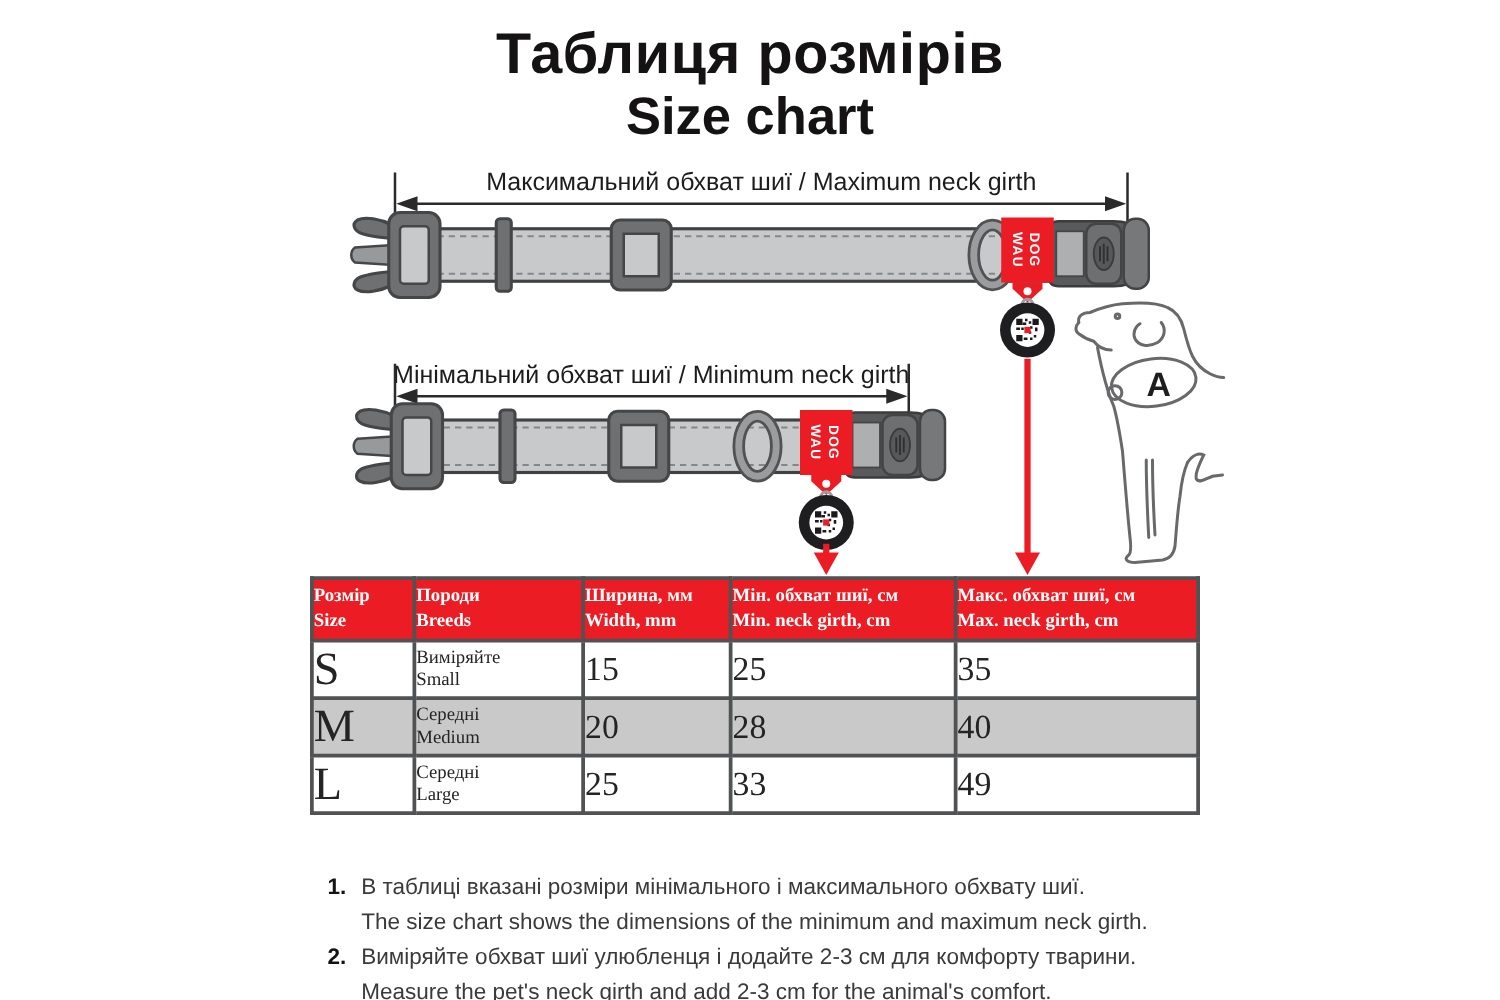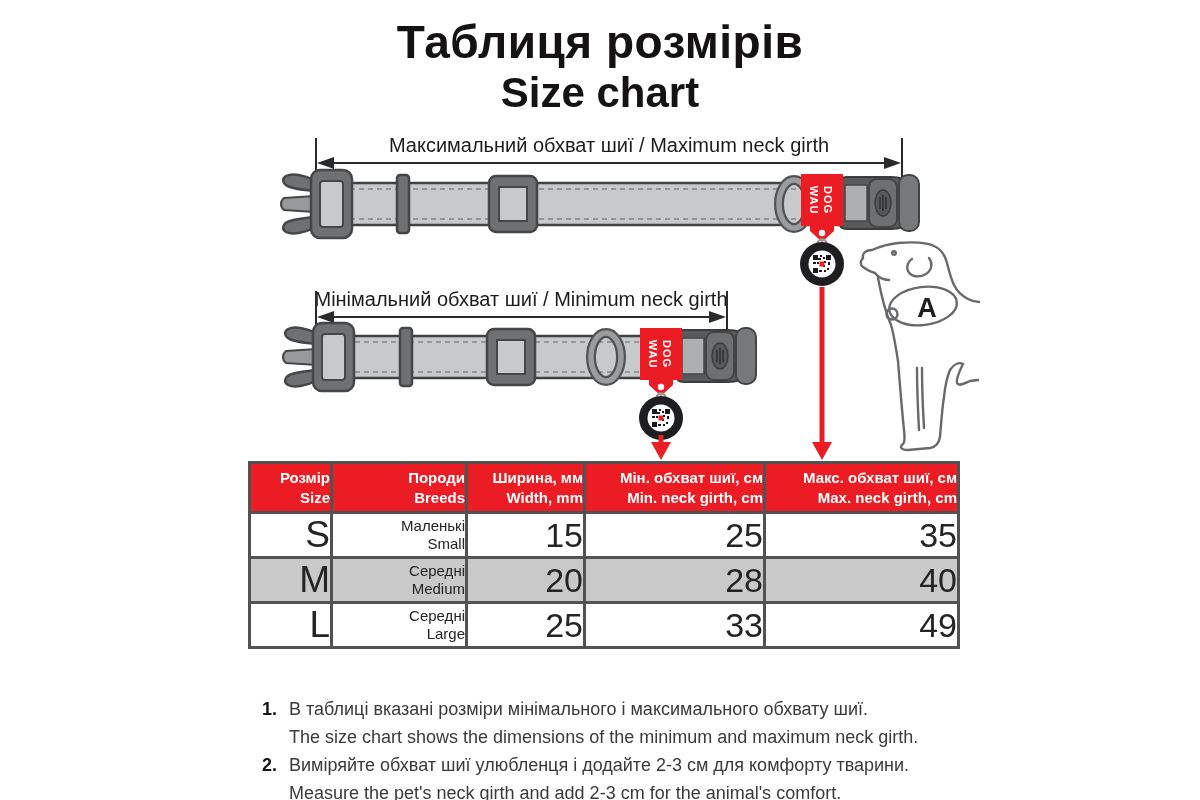--- a/index.html
+++ b/index.html
@@ -31,27 +31,27 @@
   .hw-light{fill:#98999b;stroke:#454648;stroke-width:2;}
   .red-fill{fill:var(--accent-red);}
   .red-stroke{stroke:var(--accent-red);}
   .tag-word{font-size:11px;font-weight:700;fill:#ffffff;letter-spacing:1px;}
   .qr rect{fill:#1a1a1c;}
   .dog path,.dog ellipse,.dog circle{fill:none;stroke:#68696b;stroke-width:2.4;stroke-linecap:round;}
   .dog-a{font-size:27px;font-weight:700;fill:#1f1d1e;}
 
   
   table.size-chart{position:absolute;top:450px;left:248px;border-collapse:collapse;table-layout:fixed;}
-  .size-chart th,.size-chart td{border:3px solid var(--table-border);text-align:right;vertical-align:middle;padding:0;}
+  .size-chart th,.size-chart td{border:3px solid var(--table-border);text-align:left;vertical-align:middle;padding:0;font-family:Liberation Serif, serif;}
   .size-chart thead th{background:var(--accent-red);color:#fff;font-size:15px;font-weight:700;line-height:1.32;height:47px;}
   .size-chart tbody tr{height:40px;background:#ffffff;}
   .size-chart tbody tr.alt{background:var(--table-row-alt);}
   td.size-cell{font-size:37px;font-weight:400;color:#242424;}
   td.breeds-cell{font-size:15px;line-height:1.18;color:#242424;}
-  td.num-cell{font-size:34px;color:#242424;}
+  td.num-cell{font-size:27px;color:#242424;}
 
   
   .notes{position:absolute;top:684px;left:262px;width:720px;font-size:18px;color:#3a3a3a;}
   .note{display:flex;align-items:flex-start;}
   .note-num{font-weight:700;color:#141414;width:27px;flex:none;line-height:28px;}
   .note-lines div{line-height:28px;}
 </style>
 </head>
 <body>
 
@@ -205,21 +205,21 @@
         <th>
           <div>Макс. обхват шиї, см</div>
           <div>Max. neck girth, cm</div>
         </th>
       </tr>
     </thead>
     <tbody>
       <tr>
         <td class="size-cell">S</td>
         <td class="breeds-cell">
-          <div>Маленькі</div>
+          <div>Виміряйте</div>
           <div>Small</div>
         </td>
         <td class="num-cell">15</td>
         <td class="num-cell">25</td>
         <td class="num-cell">35</td>
       </tr>
       <tr class="alt">
         <td class="size-cell">M</td>
         <td class="breeds-cell">
           <div>Середні</div>

